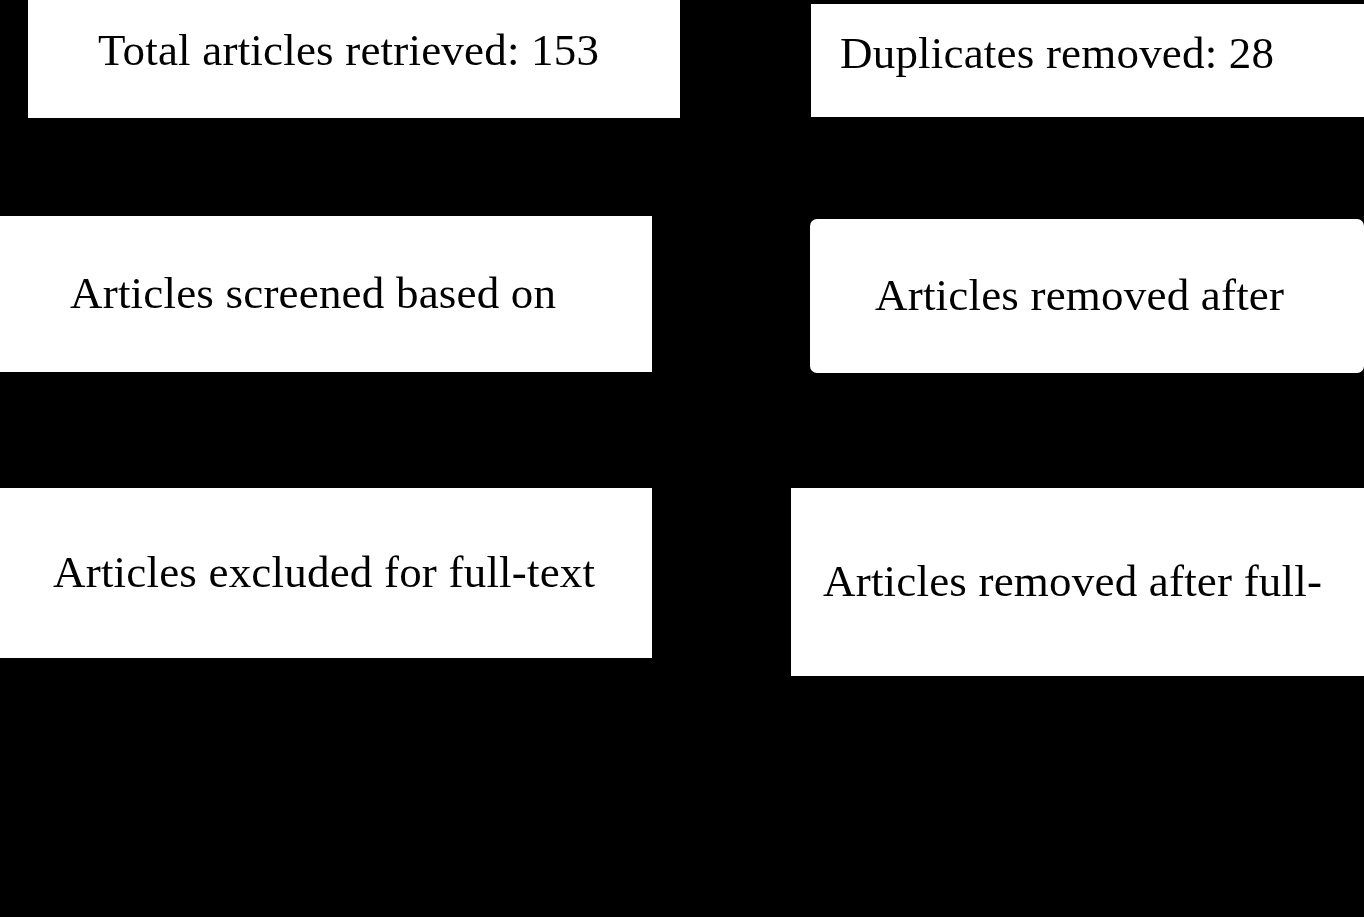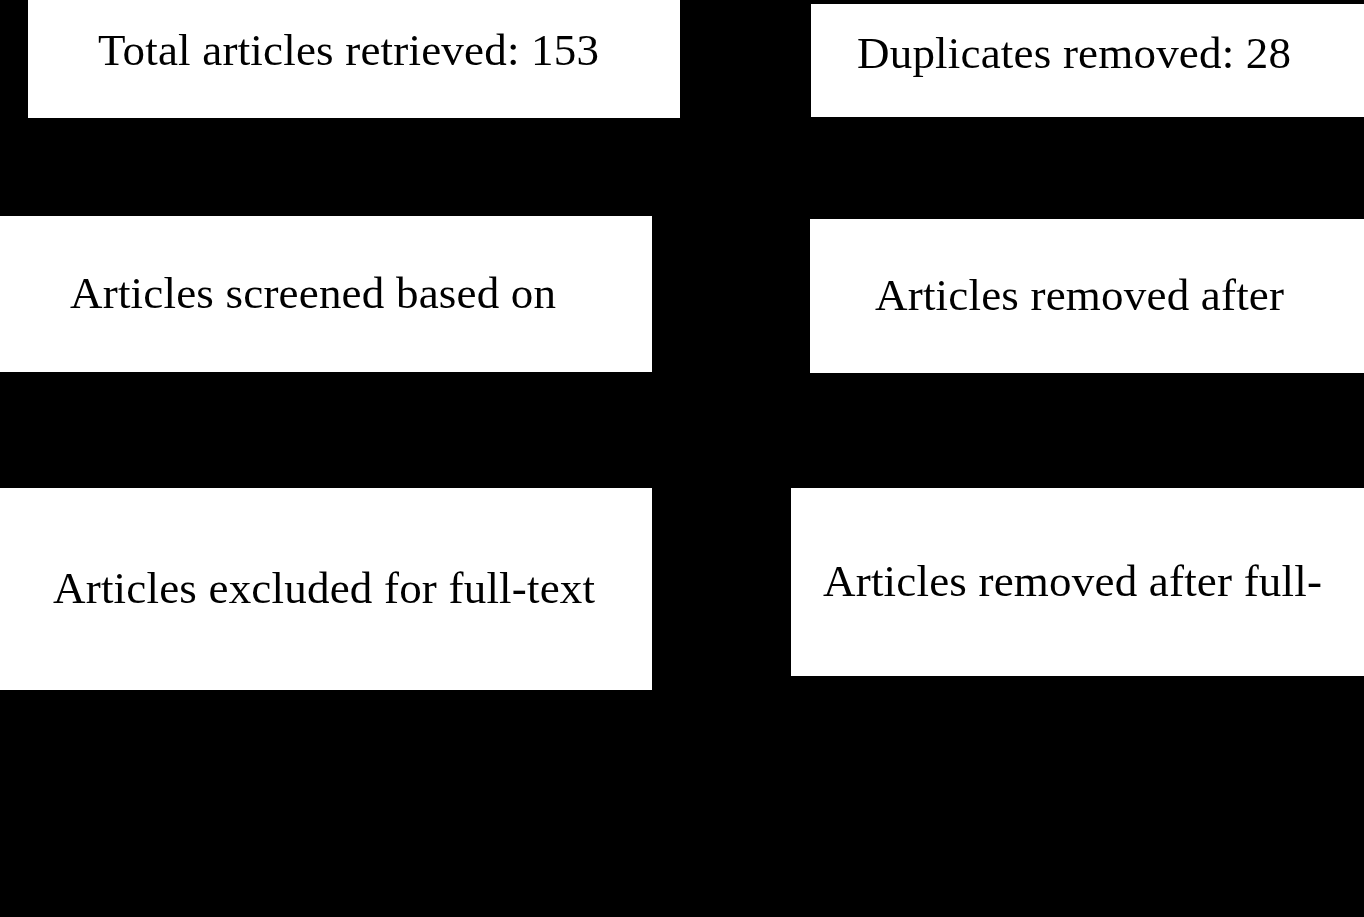--- a/index.html
+++ b/index.html
@@ -53,21 +53,21 @@
     left: 0px;  top: 216px;
     width: 652px; height: 156px; justify-content: center;
   }
   #box-screened .box-label {
     padding-left: 70px;
     margin-top: -2px;
   }
 
   #box-excluded-fulltext {
     left: 0px;  top: 488px;
-    width: 652px; height: 202px;
+    width: 652px; height: 170px;
   }
   #box-excluded-fulltext .box-label {
     padding-left: 53px;
     margin-top: -1px;
   }
 
   #box-final-included {
     left: 0px;  top: 763px;
     width: 652px; height: 154px;
   }
@@ -75,27 +75,27 @@
     padding-left: 60px;
     margin-top: -10px;
   }
 
   
   #box-duplicates-removed {
     left: 811px; top: 4px;
     width: 553px; height: 113px;
   }
   #box-duplicates-removed .box-label {
-    padding-left: 46px;
+    padding-left: 29px;
     margin-top: -14px;
   }
 
   #box-removed-after-screening {
     left: 810px; top: 219px;
-    width: 554px; height: 154px;
+    width: 554px; height: 154px; border-radius: 7px;
   }
   #box-removed-after-screening .box-label {
     padding-left: 65px;
     margin-top: -2px;
   }
 
   #box-removed-after-fulltext {
     left: 791px; top: 488px;
     width: 573px; height: 188px;
   }

